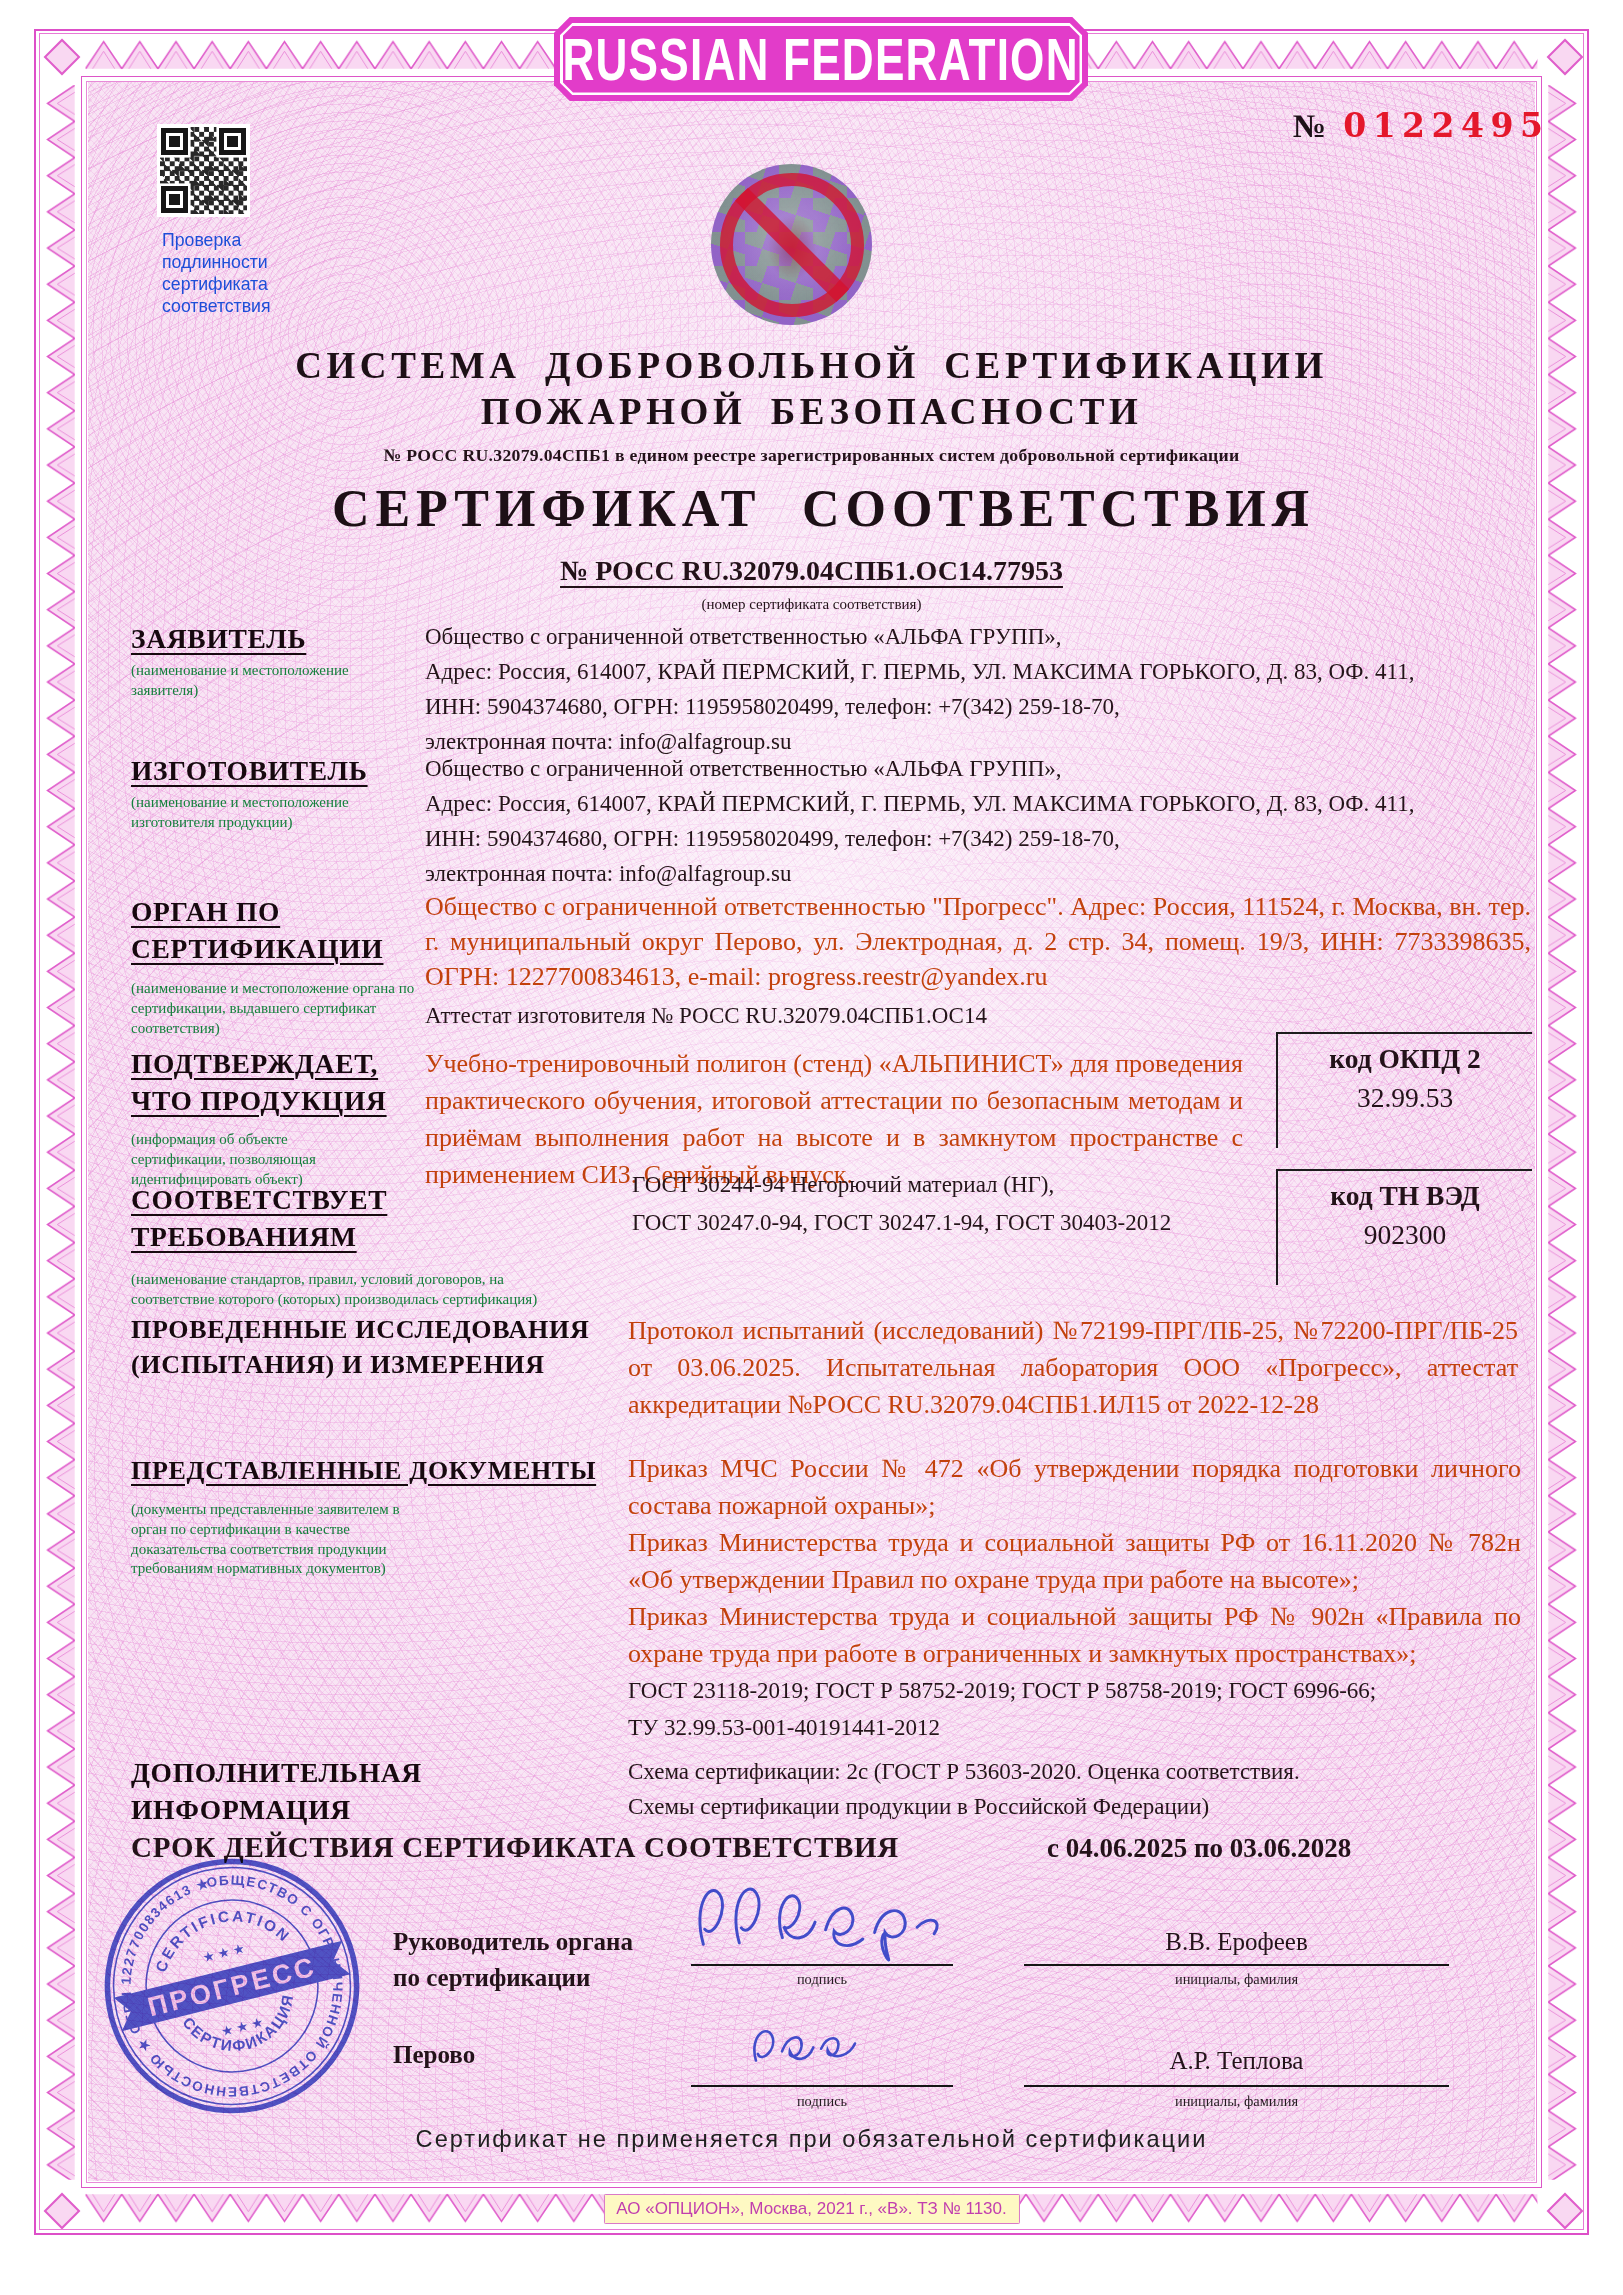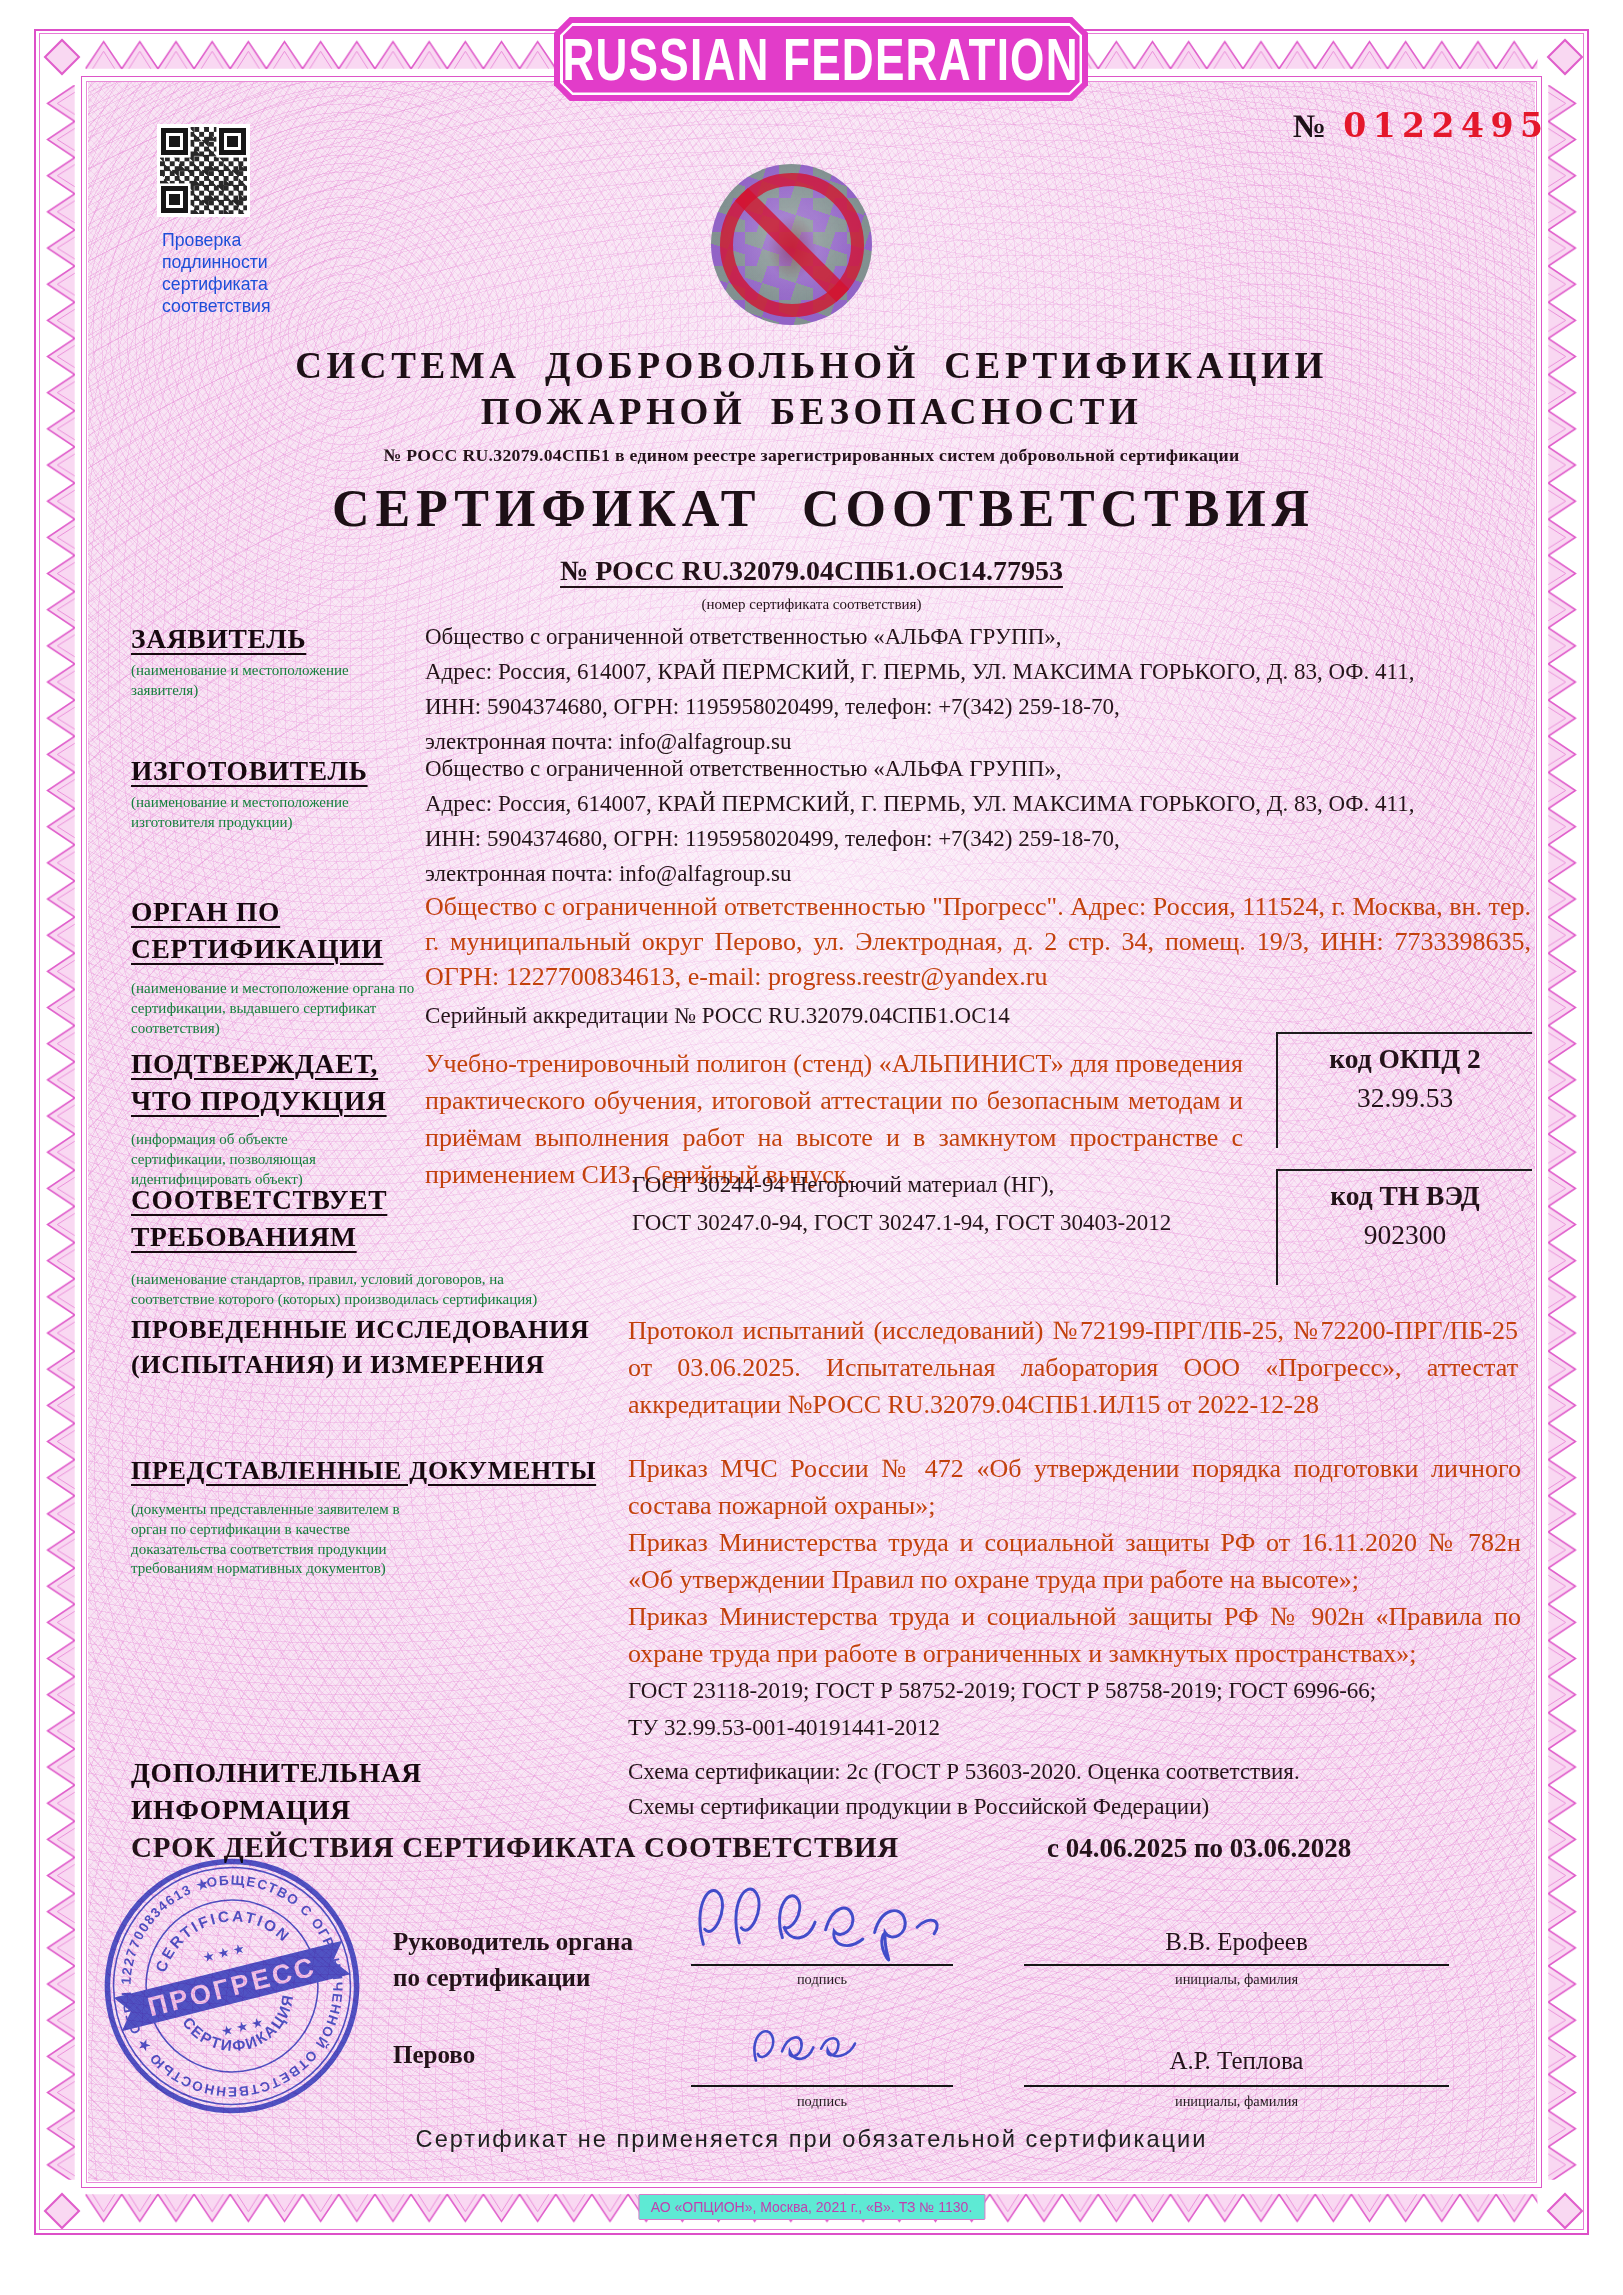--- a/index.html
+++ b/index.html
@@ -94,22 +94,22 @@
 
   
   .role{left:393px;font-size:25px;font-weight:700;line-height:1.45;white-space:pre-line;}
   .sig-line{border-top:2px solid #151515;height:0;}
   .sig-cap{font-size:14.4px;text-align:center;color:#241a20;}
   .sig-name{font-size:25px;text-align:center;white-space:nowrap;}
   .stamp{left:97px;top:1851px;width:270px;height:270px;transform:rotate(-14deg);opacity:.88;mix-blend-mode:multiply;z-index:5;}
 
   .foot-note{left:0;right:0;top:2126px;text-align:center;font-family:"Liberation Sans",sans-serif;
       font-size:23.6px;letter-spacing:2px;color:#202020;}
-  .imprint{left:50%;top:2194px;transform:translateX(-50%);background:#5eead4;border:0.7px solid #da79c8;
-      padding:3.9px 11.8px;font-family:"Liberation Sans",sans-serif;font-size:14px;color:#c13fae;
+  .imprint{left:50%;top:2194px;transform:translateX(-50%);background:#fef9c3;border:0.7px solid #da79c8;
+      padding:3.9px 11.8px;font-family:"Liberation Sans",sans-serif;font-size:17px;color:#c13fae;
       white-space:nowrap;z-index:6;border-radius:1.3px;}
 </style>
 </head>
 <body>
 
 <div class="page">
 
   <div class="guilloche"></div>
   <div class="frame-a"></div>
   <div class="frame-b"></div>
@@ -208,21 +208,21 @@
     <div>Общество с ограниченной ответственностью «АЛЬФА ГРУПП»,</div>
     <div>Адрес: Россия, 614007, КРАЙ ПЕРМСКИЙ, Г. ПЕРМЬ, УЛ. МАКСИМА ГОРЬКОГО, Д. 83, ОФ. 411,</div>
     <div>ИНН: 5904374680, ОГРН: 1195958020499, телефон: +7(342) 259-18-70,</div>
     <div>электронная почта: info@alfagroup.su</div>
   </div>
 
   <div class="abs sec-label" style="top:894px">ОРГАН ПО
 СЕРТИФИКАЦИИ</div>
   <div class="abs sec-sub" style="top:979px">(наименование и местоположение органа по сертификации, выдавшего сертификат соответствия)</div>
   <div class="abs body-par" style="left:425px;top:889px;width:1106px">Общество с ограниченной ответственностью "Прогресс". Адрес: Россия, 111524, г. Москва, вн. тер. г. муниципальный округ Перово, ул. Электродная, д. 2 стр. 34, помещ. 19/3, ИНН: 7733398635, ОГРН: 1227700834613, e-mail: progress.reestr@yandex.ru</div>
-  <div class="abs body-text" style="left:425px;top:998px;width:1106px">Серийный аккредитации № РОСС RU.32079.04СПБ1.ОС14</div>
+  <div class="abs body-text" style="left:425px;top:998px;width:1106px">Аттестат изготовителя № РОСС RU.32079.04СПБ1.ОС14</div>
 
   <div class="abs sec-label" style="top:1046px">ПОДТВЕРЖДАЕТ,
 ЧТО ПРОДУКЦИЯ</div>
   <div class="abs sec-sub" style="top:1130px;width:242px">(информация об объекте сертификации, позволяющая идентифицировать объект)</div>
   <div class="abs body-par" style="left:425px;top:1045px;width:818px;line-height:37px">Учебно-тренировочный полигон (стенд) «АЛЬПИНИСТ» для проведения практического обучения, итоговой аттестации по безопасным методам и приёмам выполнения работ на высоте и в замкнутом пространстве с применением СИЗ.  Серийный выпуск.</div>
 
   <div class="abs code-box" style="top:1032px;height:105px">
     <div class="cl">код ОКПД 2</div>
     <div class="cv">32.99.53</div>
   </div>

